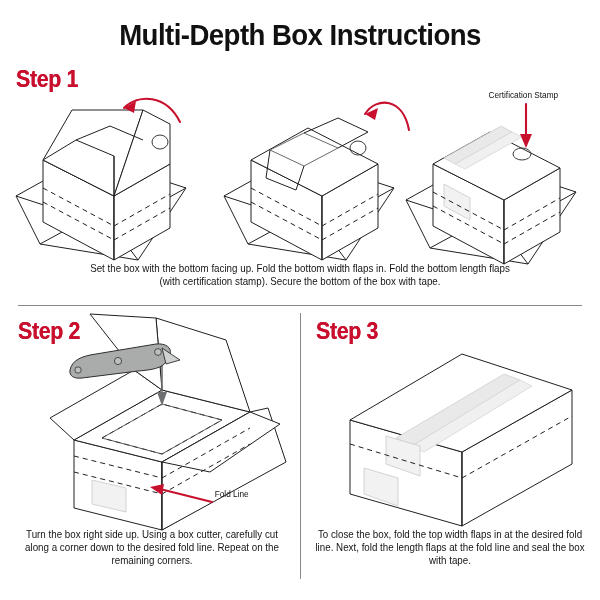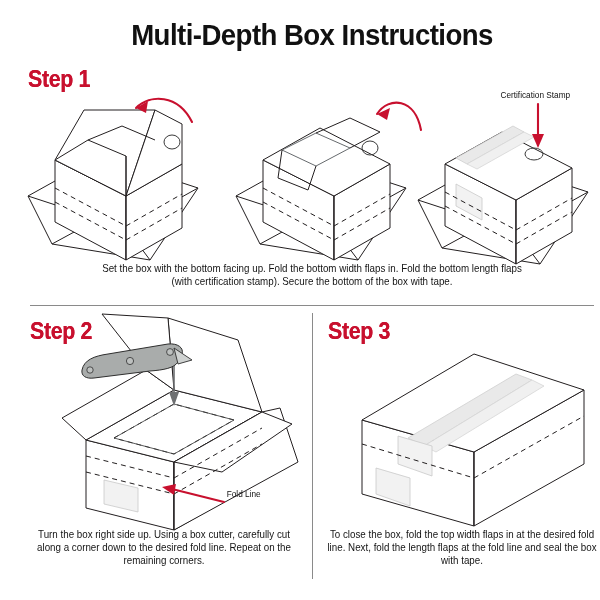--- a/index.html
+++ b/index.html
@@ -4,21 +4,21 @@
 <style>
   html,body{margin:0;padding:0;}
   body{
     width:600px;height:600px;
     background:#ffffff;
     font-family:"Liberation Sans", sans-serif;
     color:#1a1a1a;
     position:relative;
     overflow:hidden;
   }
-  #page{position:absolute;inset:0;margin-left:12px;}
+  #page{position:absolute;inset:0;}
 
   .title{
     position:absolute;top:18px;left:0;width:600px;
     text-align:center;
     font-size:30px;
     font-weight:bold;
     letter-spacing:-0.6px;
     color:#111111;
     font-family:"Liberation Sans", sans-serif;
     transform:scaleX(0.92);

